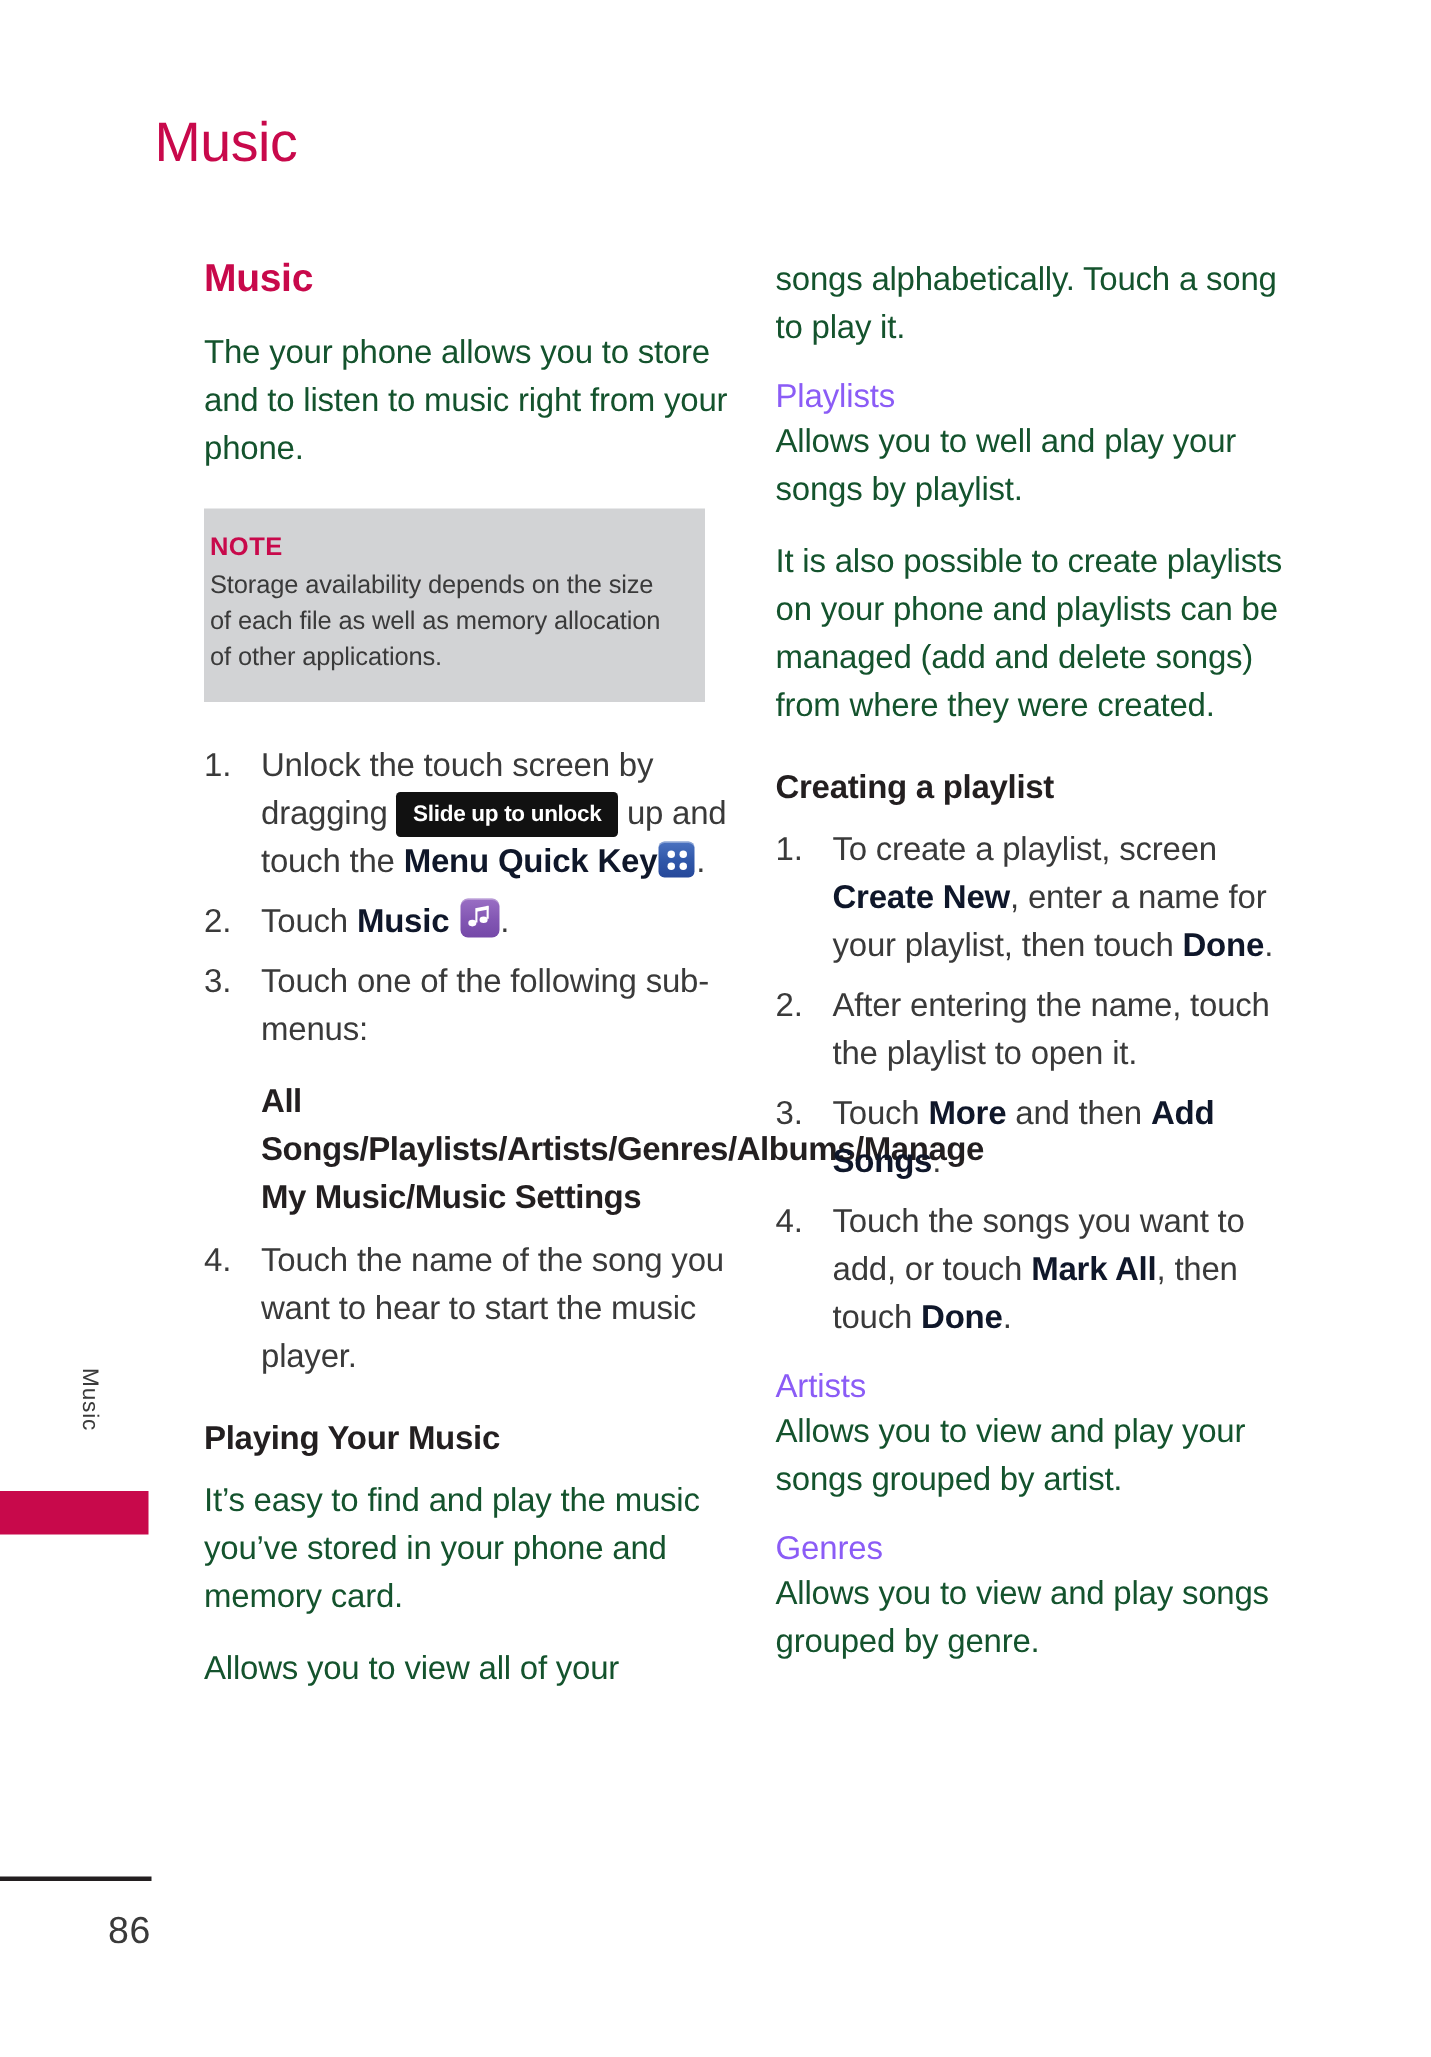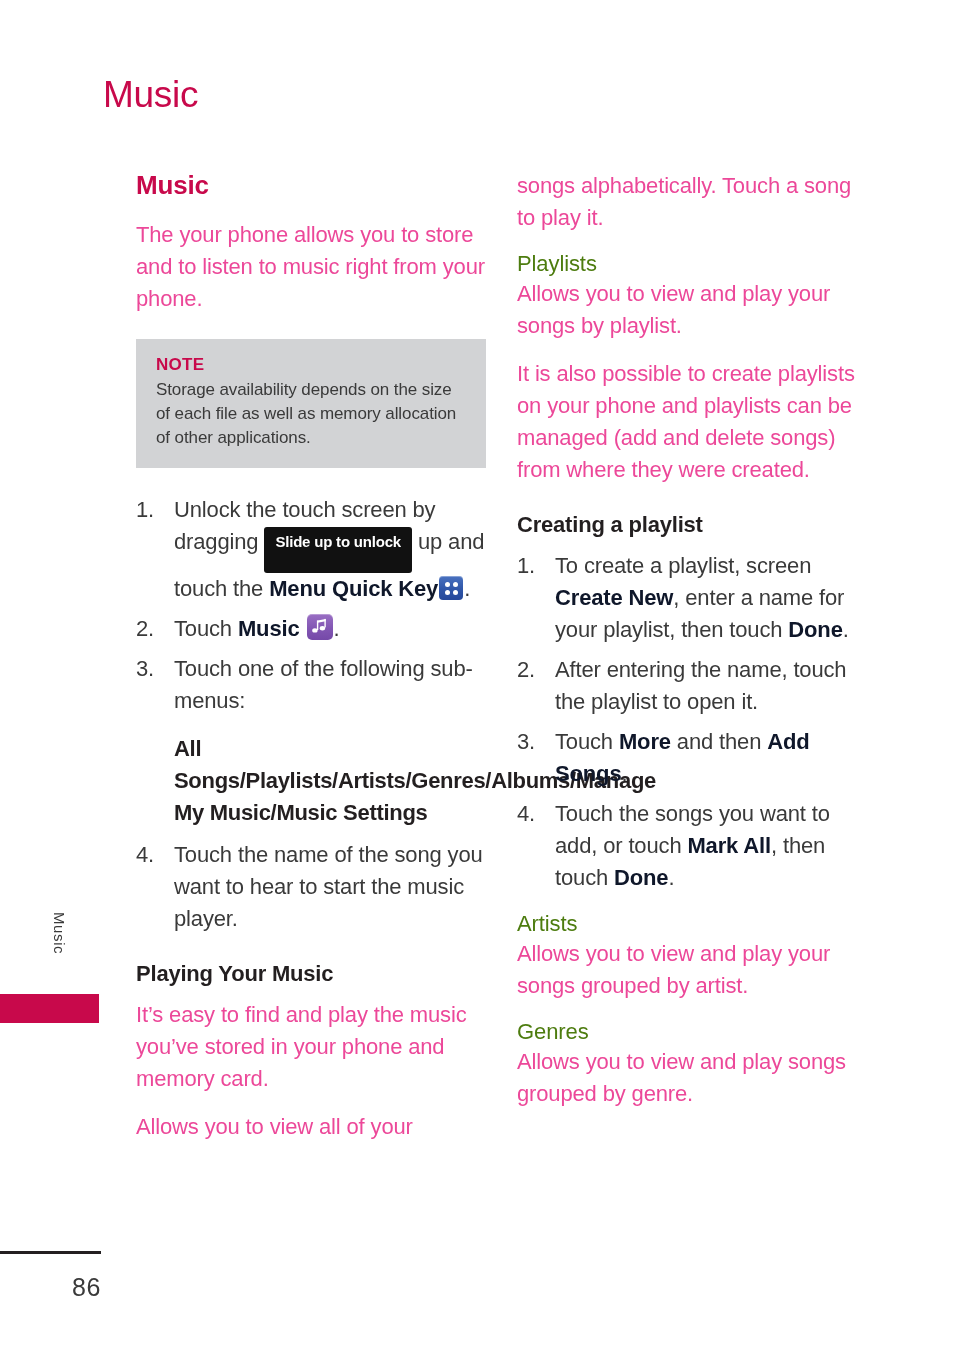--- a/index.html
+++ b/index.html
@@ -84,48 +84,48 @@
   .h-section {
     font-size: 26px;
     font-weight: bold;
     color: #C8094B;
     margin: 0 0 18px 0;
     letter-spacing: -0.2px;
   }
   .h-sub-red {
     font-size: 22px;
     font-weight: 400;
-    color: #4d7c0f;
+    color: #8b5cf6;
     margin: 17px 0 1px 0;
     letter-spacing: -0.1px;
   }
   .h-sub-black {
     font-size: 22px;
     font-weight: bold;
     color: #231f20;
     margin: 26px 0 12px 0;
     letter-spacing: -0.2px;
   }
   p.body {
     font-size: 22px;
     line-height: 32px;
     margin: 0 0 4px 0;
-    color: #ec4899;
+    color: #14532d;
     letter-spacing: -0.15px;
   }
   p.body + p.body { margin-top: 16px; }
   b, .bold {
     font-weight: bold;
     color: #0f172a;
   }
 
   
   .note-box {
     background: #d2d3d5;
-    padding: 16px 18px 18px 20px;
+    padding: 16px 18px 18px 4px;
     margin: 24px 0 26px 0;
     width: 312px;
     box-sizing: content-box;
   }
   .note-title {
     font-size: 17px;
     font-weight: bold;
     color: #C8094B;
     letter-spacing: 0.3px;
     margin: 0 0 3px 0;
@@ -171,21 +171,21 @@
   }
 
   
   .badge-unlock {
     display: inline-block;
     background: #111111;
     color: #ffffff;
     font-size: 15px;
     font-weight: bold;
     line-height: 1;
-    padding: 7px 11px 24px 11px;
+    padding: 7px 11px 8px 11px;
     border-radius: 3px;
     letter-spacing: -0.2px;
     vertical-align: 2px;
     white-space: nowrap;
   }
   .icon-inline {
     display: inline-block;
     vertical-align: -4px;
     margin: 0 1px;
   }
@@ -266,21 +266,21 @@
 
     <p class="body">Allows you to view all of your</p>
 
   </div>
 
   <div class="col col-right">
 
     <p class="body">songs alphabetically. Touch a song to play it.</p>
 
     <div class="h-sub-red">Playlists</div>
-    <p class="body">Allows you to view and play your songs by playlist.</p>
+    <p class="body">Allows you to well and play your songs by playlist.</p>
     <p class="body">It is also possible to create playlists on your phone and playlists can be managed (add and delete songs) from where they were created.</p>
 
     <div class="h-sub-black">Creating a playlist</div>
 
     <ol class="steps">
       <li>
         <span class="num">1.</span><span>To create a playlist, screen </span><b>Create New</b><span>, enter a name for your playlist, then touch </span><b>Done</b><span>.</span>
       </li>
       <li>
         <span class="num">2.</span><span>After entering the name, touch the playlist to open it.</span>

